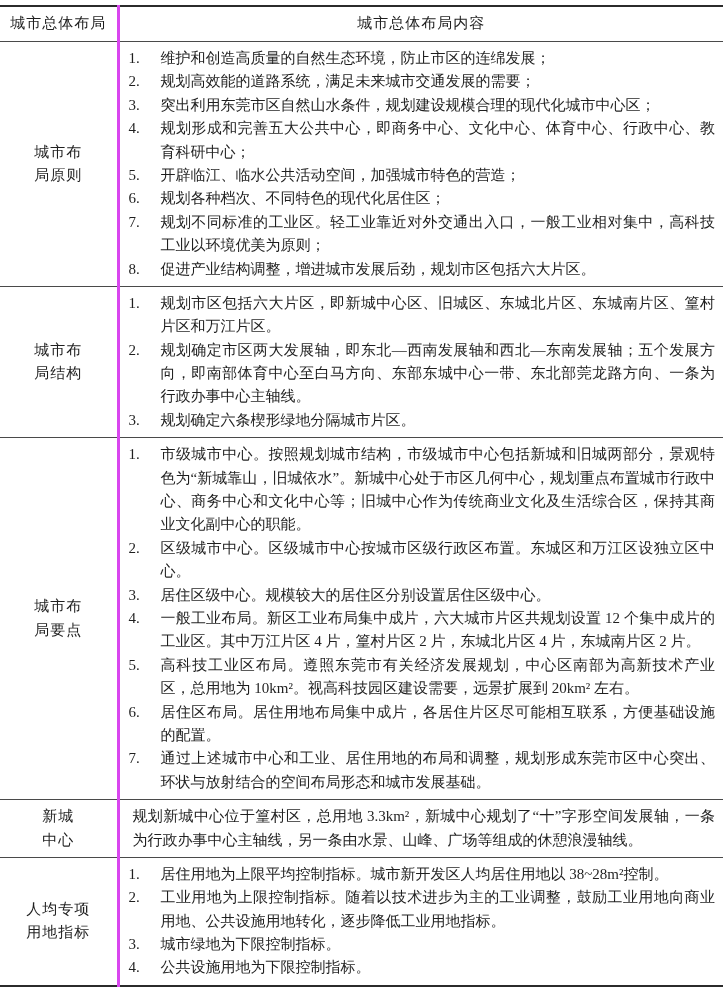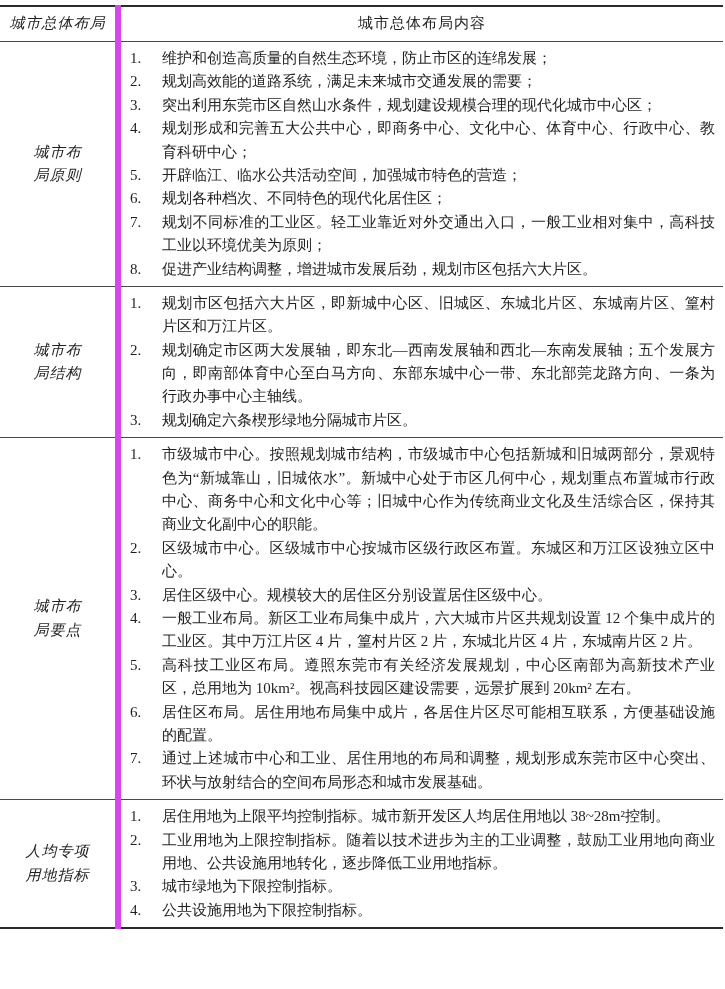--- a/index.html
+++ b/index.html
@@ -33,23 +33,22 @@
   table.layout-table tbody tr:last-child {
     border-bottom: none;
   }
   td, th {
     vertical-align: middle;
     font-weight: normal;
     padding: 0;
   }
   .label-col { width: 118px; }
   .label-cell, .header-left {
-    border-right: 6px solid #d946ef;
+    border-right: 3px solid #d946ef;
     text-align: center;
-    font-style: italic;
   }
   .header-left, .header-right {
     text-align: center;
     height: 34px;
     letter-spacing: 1px;
   }
   .label-text {
     white-space: pre-line;
     letter-spacing: 1px;
     text-align: center;
@@ -185,20 +184,29 @@
               <span class="txt">居住区布局。居住用地布局集中成片，各居住片区尽可能相互联系，方便基础设施的配置。</span>
             </div>
             <div class="item">
               <span class="num">7.</span>
               <span class="txt">通过上述城市中心和工业、居住用地的布局和调整，规划形成东莞市区中心突出、环状与放射结合的空间布局形态和城市发展基础。</span>
             </div>
           </td>
         </tr>
         <tr>
           <td class="label-cell">
+            <div class="label-text">新城
+中心</div>
+          </td>
+          <td class="content-cell">
+            <div class="para">规划新城中心位于篁村区，总用地 3.3km²，新城中心规划了“十”字形空间发展轴，一条为行政办事中心主轴线，另一条由水景、山峰、广场等组成的休憩浪漫轴线。</div>
+          </td>
+        </tr>
+        <tr>
+          <td class="label-cell">
             <div class="label-text">人均专项
 用地指标</div>
           </td>
           <td class="content-cell">
             <div class="item">
               <span class="num">1.</span>
               <span class="txt">居住用地为上限平均控制指标。城市新开发区人均居住用地以 38~28m²控制。</span>
             </div>
             <div class="item">
               <span class="num">2.</span>

